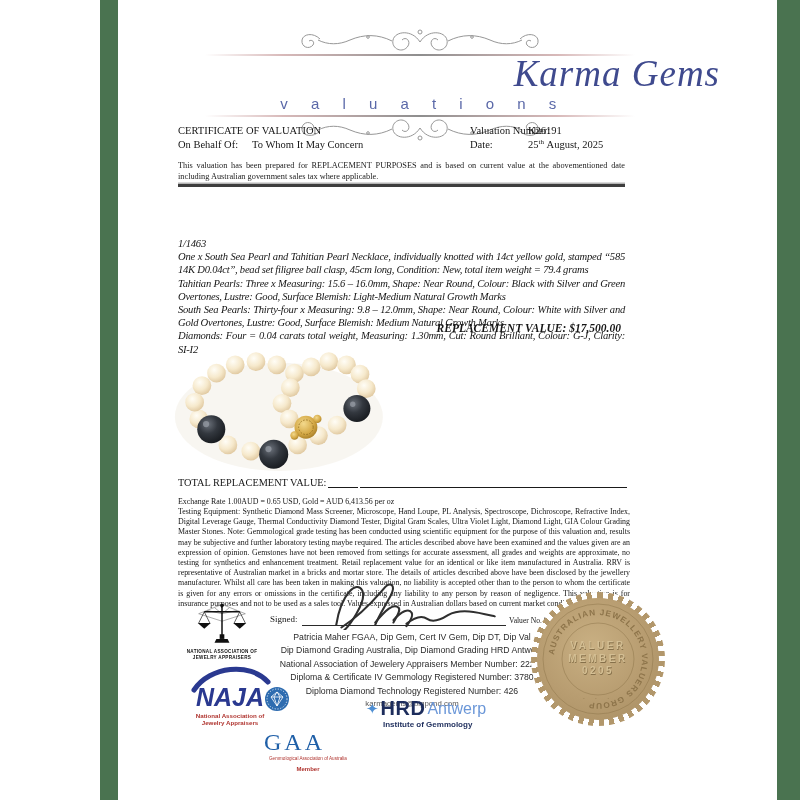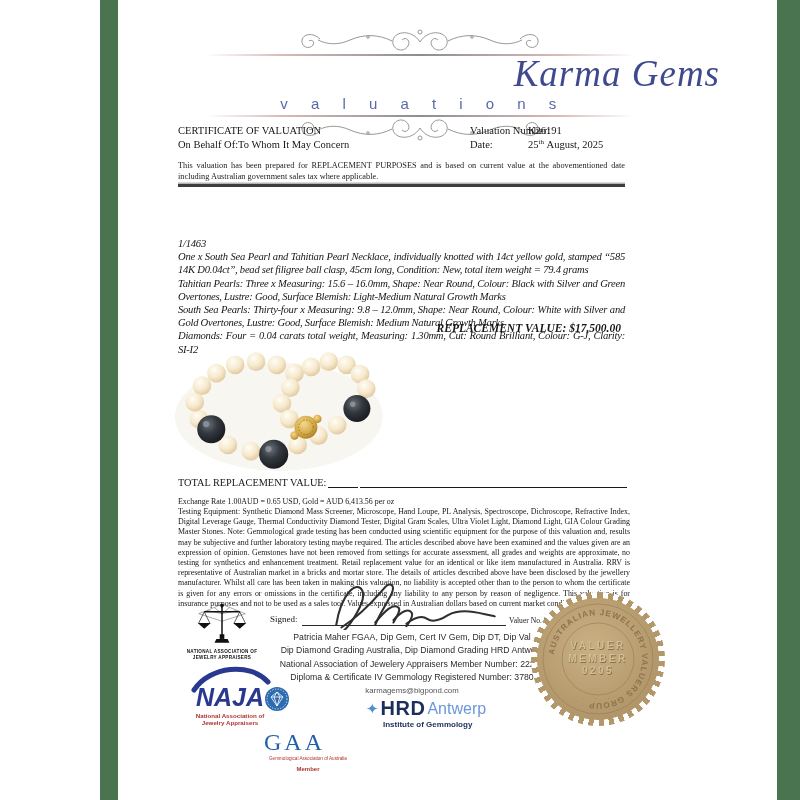--- a/index.html
+++ b/index.html
@@ -16,21 +16,21 @@
   .div-line{height:2px;width:430px;margin:0 auto;
     background:linear-gradient(90deg,rgba(0,0,0,0) 0%,#d8b9b9 18%,#8e8e8e 50%,#d8b9b9 82%,rgba(0,0,0,0) 100%);}
   .brand-name{font-family:"Liberation Serif",serif;font-style:italic;font-size:37px;
     color:#3f4a8e;letter-spacing:1px;line-height:40px;margin-top:-2px;text-align:right;}
   .brand-sub{font-family:"Liberation Sans",sans-serif;font-size:15px;letter-spacing:9.5px;
     color:#5a68a8;line-height:18px;margin:1px 0 2px 6px;}
   
   #cert-head{left:178px;top:124px;width:447px;font-size:10.5px;line-height:14px;}
   #cert-head .r1{position:absolute;left:0;top:0;}
   #cert-head .r2{position:absolute;left:0;top:14px;}
-  #cert-head .behalf-val{}
+  #cert-head .behalf-val{margin-left:14px;}
   #cert-head .lab2{position:absolute;left:292px;top:0;}
   #cert-head .val2{position:absolute;left:350px;top:0;}
   #cert-head .lab3{position:absolute;left:292px;top:14px;}
   #cert-head .val3{position:absolute;left:350px;top:14px;}
   sup{font-size:7px;vertical-align:super;line-height:0;}
   #notice{left:178px;top:161px;width:447px;font-size:8.3px;line-height:10.5px;text-align:justify;color:#222;}
   #rule{left:178px;top:184px;width:447px;height:2.5px;background:#3e3e3e;box-shadow:0 -1.5px 0 #b5b5b5;}
   
   #desc{left:178px;top:193px;width:447px;font-style:italic;font-size:10.6px;line-height:13.2px;
         letter-spacing:-0.25px;margin-top:44px;}
@@ -236,20 +236,21 @@
   </svg>
   <span id="signed-label" class="abs">Signed:</span>
   <div id="sig-line" class="abs"></div>
   <span id="valuer-no" class="abs">Valuer No. 0205</span>
 
   <div id="creds" class="abs">
     <div>Patricia Maher FGAA, Dip Gem, Cert IV Gem, Dip DT, Dip Val</div>
     <div>Dip Diamond Grading Australia, Dip Diamond Grading HRD Antwerp</div>
     <div>National Association of Jewelery Appraisers Member Number: 22203</div>
     <div>Diploma &amp; Certificate IV Gemmology Registered Number: 3780</div>
+    <div>Diploma Diamond Technology Registered Number: 426</div>
     <div class="email">karmagems@bigpond.com</div>
   </div>
 
   <svg id="scales" class="abs" viewBox="0 0 60 48">
     <g stroke="#6e6e6e" stroke-width="0.6" fill="none">
       <path d="M5,13 L30,3 L55,13 L30,21 Z"></path>
       <path d="M14,9.5 L30,13 L46,9.5"></path>
         <path d="M22,6.5 L30,13 L38,6.5"></path>
     </g>
     <g stroke="#101010" stroke-width="1.6" fill="none">

